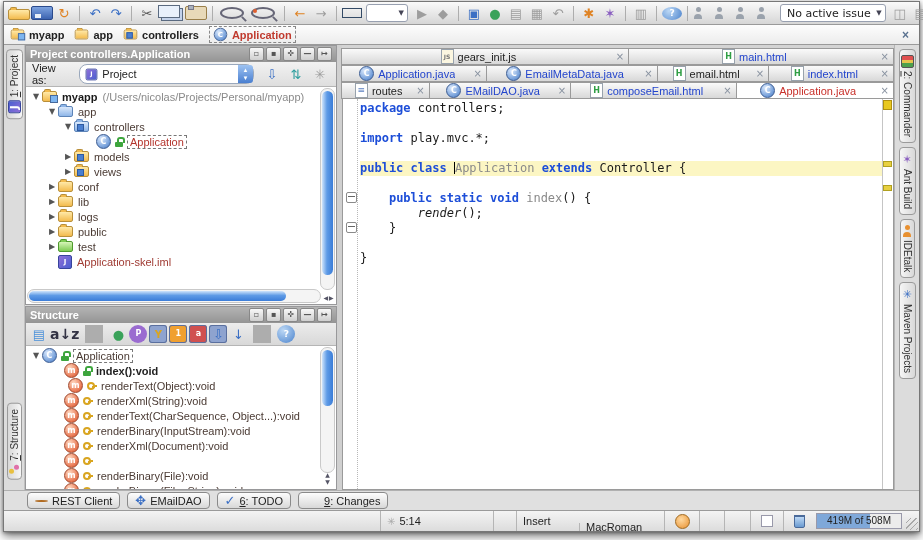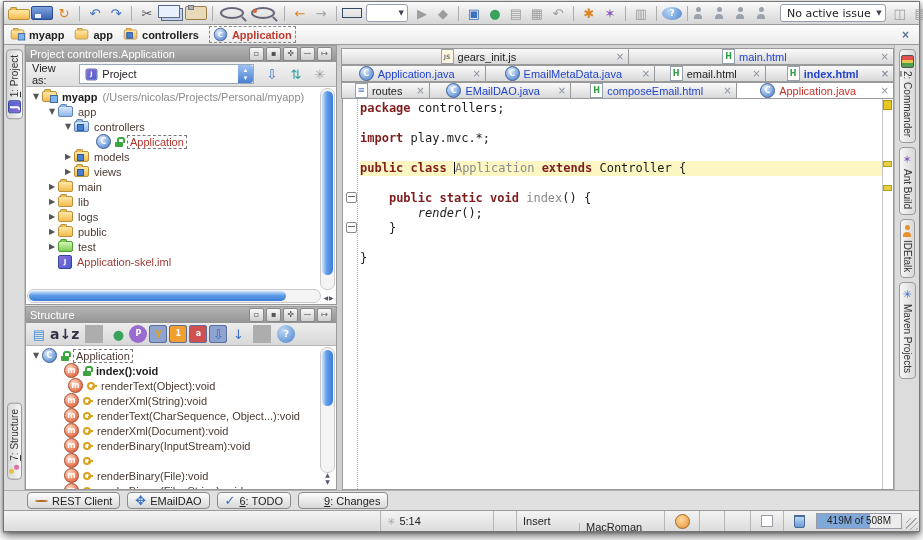--- a/index.html
+++ b/index.html
@@ -100,27 +100,27 @@
   .vbtn.up{transform:rotate(180deg);}
   .vicon{font-family:"DejaVu Sans",sans-serif;font-size:11px;flex:none;}
   .mn{text-decoration:underline;}
   .leftcol{width:312px;flex:none;display:flex;flex-direction:column;min-height:0;}
   .splitter{width:5px;flex:none;background:#d0d0d0;}
   
   .panel{display:flex;flex-direction:column;border:1px solid #98989a;background:#fff;min-height:0;}
   .panel.project{height:258px;flex:none;}
   .panel.structure{flex:1;margin-top:1px;}
   .phead{height:16px;flex:none;display:flex;align-items:center;padding:0 4px;
-    background:linear-gradient(#b4b4b4,#949494);color:#fff;font-weight:normal;font-size:11px;}
+    background:linear-gradient(#b4b4b4,#949494);color:#fff;font-weight:bold;font-size:11px;}
   .pbtns{margin-left:auto;display:flex;}
   .wbtn{width:13px;height:12px;border:1px solid #888;background:linear-gradient(#f8f8f8,#cfcfcf);
     font-size:8px;line-height:11px;color:#555;text-align:center;border-radius:2px;margin-left:2px;font-family:"DejaVu Sans",sans-serif;}
   .viewbar{height:24px;flex:none;display:flex;align-items:center;gap:6px;padding:0 6px;
     background:linear-gradient(#f2f2f2,#dedede);border-bottom:1px solid #b5b5b5;}
-  .macombo{display:flex;align-items:center;background:#fff;border:1px solid #9aa8bc;border-radius:0;height:18px;width:168px;padding-left:5px;position:relative;}
+  .macombo{display:flex;align-items:center;background:#fff;border:1px solid #9aa8bc;border-radius:8px;height:18px;width:168px;padding-left:5px;position:relative;}
   .stepper{position:absolute;right:0;top:0;bottom:0;width:15px;border-radius:0 3px 3px 0;
     background:linear-gradient(#9ec3f2,#4a7fd0);color:#fff;font-size:6px;line-height:8px;text-align:center;display:flex;flex-direction:column;justify-content:center;}
   .stoolbar{height:22px;flex:none;display:flex;align-items:center;gap:2px;padding:0 4px;
     background:linear-gradient(#ececec,#d8d8d8);border-bottom:1px solid #b5b5b5;}
   .stoolbar .titem{height:18px;min-width:18px;}
   
   .tree{flex:1;position:relative;overflow:hidden;background:#fff;padding-top:2px;}
   .trow{display:flex;align-items:center;height:15px;font-size:11px;color:#4a3a33;white-space:nowrap;}
   .arrow{width:12px;flex:none;font-size:8px;color:#555;text-align:center;font-family:"DejaVu Sans",sans-serif;}
   .tlabel{padding:0 1px;}
@@ -147,21 +147,21 @@
   .tab.active{background:#fff;}
   .tabmid{display:flex;align-items:center;margin:0 auto;min-width:0;overflow:hidden;}
   .tablabel{white-space:nowrap;color:#222;}
   .tablabel.blue{color:#2244cc;}
   .tablabel.red{color:#c8302a;}
   .tabclose{color:#8892a0;font-size:10px;margin-left:5px;flex:none;font-family:"DejaVu Sans",sans-serif;}
   .codearea{flex:1;position:relative;background:#fff;border:1px solid #9a9a9a;border-top:none;overflow:hidden;}
   .codelines{position:absolute;left:17px;top:2px;right:11px;font-family:"DejaVu Sans Mono",monospace;font-size:12px;line-height:15px;color:#1a1a1a;}
   .cl{height:15px;white-space:pre;}
   .cl.hl{background:#fcf6c3;}
-  .kw{color:#7f1d1d;font-weight:bold;}
+  .kw{color:#1d4ed8;font-weight:bold;}
   .gr{color:#8a8a8a;}
   .it{font-style:italic;}
   .caret{display:inline-block;width:1px;height:12px;background:#000;vertical-align:-2px;}
   .gutterline{position:absolute;left:14px;top:0;bottom:0;border-left:1px dotted #b8b8b8;}
   .fold{position:absolute;left:3px;width:9px;height:9px;background:#fff;border:1px solid #8a8a8a;border-radius:2px;}
   .fold::after{content:"";position:absolute;left:1px;right:1px;top:3px;height:1px;background:#666;}
   .estripe{position:absolute;right:0;top:0;bottom:0;width:10px;background:#fff;border-left:1px solid #c5c5c5;}
   .ecorner{position:absolute;top:1px;right:1px;width:7px;height:8px;background:#e8c820;border:1px solid #b09010;}
   .smark{position:absolute;right:1px;width:7px;height:4px;background:#e8d040;border:1px solid #b0a020;}
   
@@ -396,21 +396,21 @@
                 <span class="ic ic-folder pkg"></span>
 
                 <span class="tlabel">views</span>
                 <span class="tsuffix"></span>
               </div>
 
               <div class="trow" style="padding-left: 20px;">
                 <span class="arrow">▶</span>
                 <span class="ic ic-folder"></span>
 
-                <span class="tlabel">main</span>
+                <span class="tlabel">conf</span>
                 <span class="tsuffix"></span>
               </div>
 
               <div class="trow" style="padding-left: 20px;">
                 <span class="arrow">▶</span>
                 <span class="ic ic-folder"></span>
 
                 <span class="tlabel">lib</span>
                 <span class="tsuffix"></span>
               </div>
@@ -538,28 +538,28 @@
                 <span class="arrow"></span>
                 <span class="ic ic-method"></span>
                 <span class="ic2 ic-key"></span>
                 <span class="tlabel">renderText(CharSequence, Object...):void</span>
               </div>
 
               <div class="trow" style="padding-left: 26px;">
                 <span class="arrow"></span>
                 <span class="ic ic-method"></span>
                 <span class="ic2 ic-key"></span>
+                <span class="tlabel">renderBinary(InputStream):void</span>
+              </div>
+
+              <div class="trow" style="padding-left: 26px;">
+                <span class="arrow"></span>
+                <span class="ic ic-method"></span>
+                <span class="ic2 ic-key"></span>
                 <span class="tlabel">renderXml(Document):void</span>
-              </div>
-
-              <div class="trow" style="padding-left: 26px;">
-                <span class="arrow"></span>
-                <span class="ic ic-method"></span>
-                <span class="ic2 ic-key"></span>
-                <span class="tlabel">renderBinary(InputStream):void</span>
               </div>
 
               <div class="trow" style="padding-left: 26px;">
                 <span class="arrow"></span>
                 <span class="ic ic-method"></span>
                 <span class="ic2 ic-key"></span>
               </div>
 
               <div class="trow" style="padding-left: 26px;">
                 <span class="arrow"></span>
@@ -628,21 +628,21 @@
           </div>
 
           <div class="tab" style="flex-grow: 105;">
             <span class="tabmid">
               <span class="ic ic-html"></span>
               <span class="tablabel">email.html</span>
             </span>
             <span class="tabclose">×</span>
           </div>
 
-          <div class="tab" style="flex-grow: 170; font-weight: bold;">
+          <div class="tab" style="flex-grow: 170;">
             <span class="tabmid">
               <span class="ic ic-html"></span>
               <span class="tablabel blue">index.html</span>
             </span>
             <span class="tabclose">×</span>
           </div>
         </div>
       <div class="tabrow">
 
           <div class="tab" style="flex-grow: 88;">

